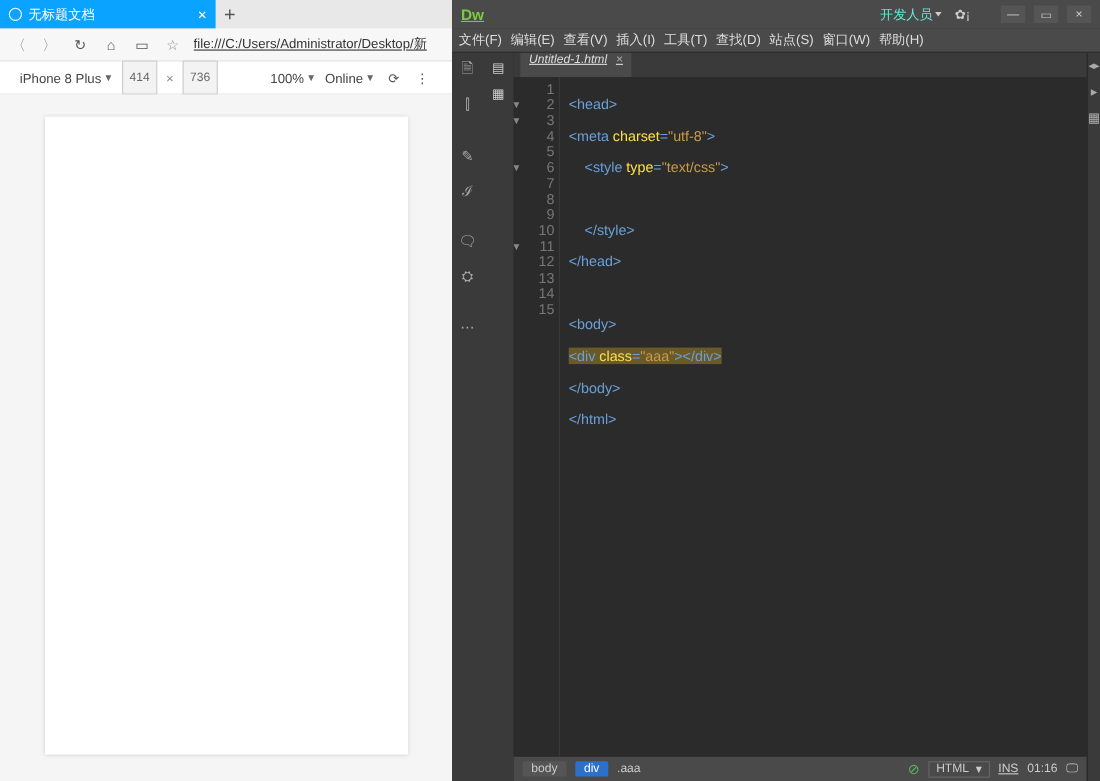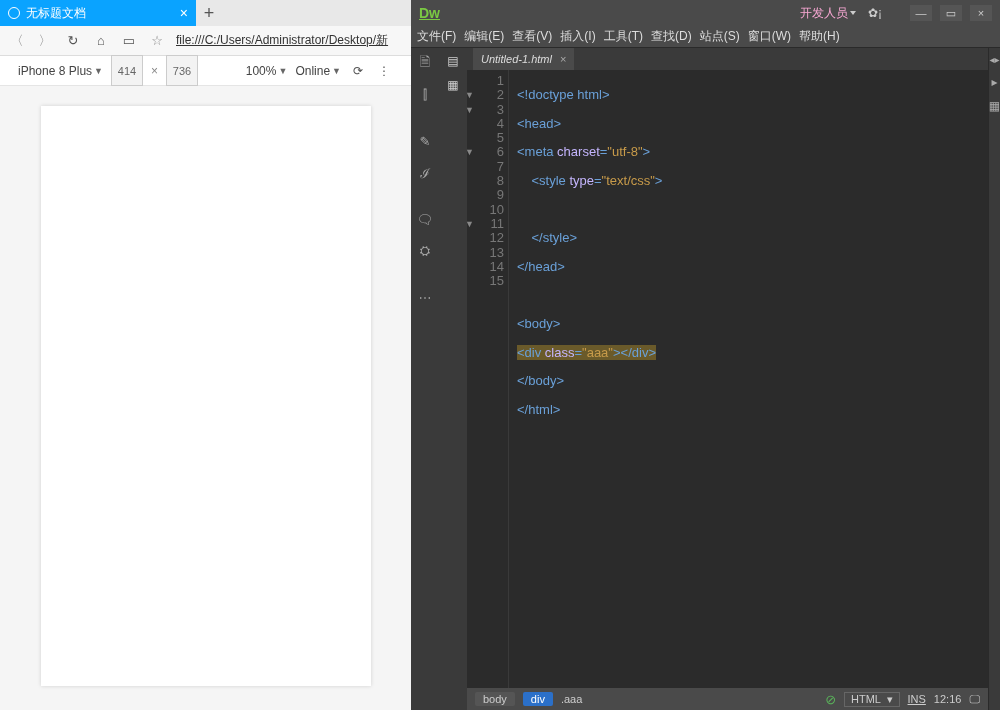--- a/index.html
+++ b/index.html
@@ -20,43 +20,43 @@
 .dd { display:flex; align-items:center; gap:2px; }
 .dd .ar { font-size:9px; color:#666; }
 .dim-in { width:32px; height:31px; border:1px solid #ccc; background:#f3f3f3; font-size:11px; text-align:center; color:#666; }
 .canvas-wrap { flex:1; background:#f5f5f5; display:flex; justify-content:center; padding-top:20px; }
 .canvas { width:330px; height:580px; background:#fff; box-shadow:0 0 4px rgba(0,0,0,0.15); }
 
 
 .dw { flex:1; height:100%; background:#3a3a3a; display:flex; flex-direction:column; color:#cfcfcf; font-size:12px; }
 .dw-title { height:26px; background:#4a4a4a; display:flex; align-items:center; padding:0 8px; }
 .dw-logo { color:#7ac943; font-weight:bold; font-size:14px; margin-right:auto;text-decoration:underline; }
-.dw-title-txt { color:#f9a8d4; margin-right:10px; position:relative;text-align:right; }
+.dw-title-txt { color:#5eead4; margin-right:10px; position:relative;text-align:right; }
 .dw-title-txt:after { content:""; position:absolute; right:-8px; top:6px; border-left:3px solid transparent; border-right:3px solid transparent; border-top:4px solid #ccc; }
 .winbtns { display:flex; gap:8px; margin-left:18px; }
 .winbtn { width:22px; height:16px; background:#555; color:#ccc; display:flex; align-items:center; justify-content:center; font-size:11px; cursor:pointer; }
 .dw-menu { height:22px; background:#4a4a4a; display:flex; align-items:center; padding:0 6px; gap:8px; color:#ddd; font-size:12px; border-bottom:1px solid #2a2a2a; }
 .dw-menu span { cursor:pointer; }
 .dw-body { flex:1; display:flex; }
 .dw-rail { width:28px; background:#3a3a3a; display:flex; flex-direction:column; align-items:center; padding-top:6px; gap:14px; }
 .dw-rail .ri { width:18px; height:18px; color:#aaa; display:flex; align-items:center; justify-content:center; font-size:13px; cursor:pointer; }
 .dw-rail2 { width:28px; background:#3a3a3a; display:flex; flex-direction:column; align-items:center; padding-top:6px; gap:10px; }
 .dw-main { flex:1; display:flex; flex-direction:column; background:#2b2b2b; }
 .filetab-row { height:22px; background:#3a3a3a; display:flex; align-items:center; padding-left:6px; }
-.filetab { height:22px; background:#4a4a4a; color:#ddd; padding:0 8px; display:flex; align-items:center; gap:8px; font-style:italic; font-size:11px; }
+.filetab { height:22px; background:#4a4a4a; color:#ddd; padding:0 8px; display:flex; align-items:flex-start; gap:8px; font-style:italic; font-size:11px;text-decoration:underline; }
 .filetab .x { font-style:normal; color:#aaa; cursor:pointer; }
 .code { flex:1; display:flex; font-family:Consolas,Monaco,monospace; font-size:13px; line-height:14.3px; }
 .gutter { width:42px; background:#2b2b2b; color:#777; text-align:right; padding:4px 4px 0 0; border-right:1px solid #3a3a3a; }
 .gutter div { height:14.3px; position:relative; }
 .fold { position:absolute; right:30px; color:#888; font-size:9px; }
 .codelines { flex:1; padding:4px 0 0 8px; white-space:pre; }
 .codelines .ln { height:14.3px; }
 .c-angle { color:#6aa0d8; }
 .c-tag { color:#6aa0d8; }
-.c-attr { color:#c4b5fd; }
+.c-attr { color:#fde047; }
 .c-val { color:#c89b4a; }
 .c-txt { color:#e6e6e6; }
 .hl { background:#6a5a2a; }
 .rpanel { width:12px; background:#3a3a3a; display:flex; flex-direction:column; align-items:center; padding-top:6px; gap:10px; border-left:1px solid #2a2a2a; }
 .dw-status { height:22px; background:#4a4a4a; display:flex; align-items:center; padding:0 8px; gap:8px; font-size:11px; color:#ccc; }
 .crumb { background:#555; padding:1px 8px; border-radius:2px; }
 .crumb.sel { background:#2b70c9; color:#fff; }
 .spacer { flex:1; }
 .status-ok { color:#5ab55a; font-size:13px; }
 .status-dd { border:1px solid #666; padding:0 6px; display:flex; gap:6px; align-items:center; }
@@ -165,21 +165,20 @@
               <div>8</div>
               <div>9</div>
               <div>10</div>
               <div>11<span class="fold">▼</span></div>
               <div>12</div>
               <div>13</div>
               <div>14</div>
               <div>15</div>
             </div>
           <div class="codelines">
-<div class="ln"><span class="c-angle">&lt;!</span><span class="c-tag">doctype html</span><span class="c-angle">&gt;</span></div>
 <div class="ln"><span class="c-angle">&lt;</span><span class="c-tag">head</span><span class="c-angle">&gt;</span></div>
 <div class="ln"><span class="c-angle">&lt;</span><span class="c-tag">meta</span><span class="c-attr"> charset</span><span class="c-angle">=</span><span class="c-val">"utf-8"</span><span class="c-angle">&gt;</span></div>
 <div class="ln">    <span class="c-angle">&lt;</span><span class="c-tag">style</span><span class="c-attr"> type</span><span class="c-angle">=</span><span class="c-val">"text/css"</span><span class="c-angle">&gt;</span></div>
 <div class="ln"> </div>
 <div class="ln">    <span class="c-angle">&lt;/</span><span class="c-tag">style</span><span class="c-angle">&gt;</span></div>
 <div class="ln"><span class="c-angle">&lt;/</span><span class="c-tag">head</span><span class="c-angle">&gt;</span></div>
 <div class="ln"> </div>
 <div class="ln"><span class="c-angle">&lt;</span><span class="c-tag">body</span><span class="c-angle">&gt;</span></div>
 <div class="ln"><span class="hl"><span class="c-angle">&lt;</span><span class="c-tag">div</span><span class="c-attr"> class</span><span class="c-angle">=</span><span class="c-val">"aaa"</span><span class="c-angle">&gt;</span><span class="c-angle">&lt;/</span><span class="c-tag">div</span><span class="c-angle">&gt;</span></span></div>
 <div class="ln"><span class="c-angle">&lt;/</span><span class="c-tag">body</span><span class="c-angle">&gt;</span></div>
@@ -191,21 +190,21 @@
           <span class="crumb">body</span>
           <span class="crumb sel">div</span>
           <span>.aaa</span>
           <span class="spacer"></span>
           <span class="status-ok">⊘</span>
           <span class="status-dd">
               <span>HTML</span>
               <span>▾</span>
             </span>
           <span style="text-decoration:underline">INS</span>
-          <span>12:16</span>
+          <span>01:16</span>
           <span>🖵</span>
         </div>
       </div>
       <div class="rpanel">
         <span style="color:#aaa;font-size:10px;cursor:pointer">◂▸</span>
         <span style="color:#aaa;cursor:pointer">▸</span>
         <span style="color:#aaa;cursor:pointer">▦</span>
       </div>
     </div>
   </div>

